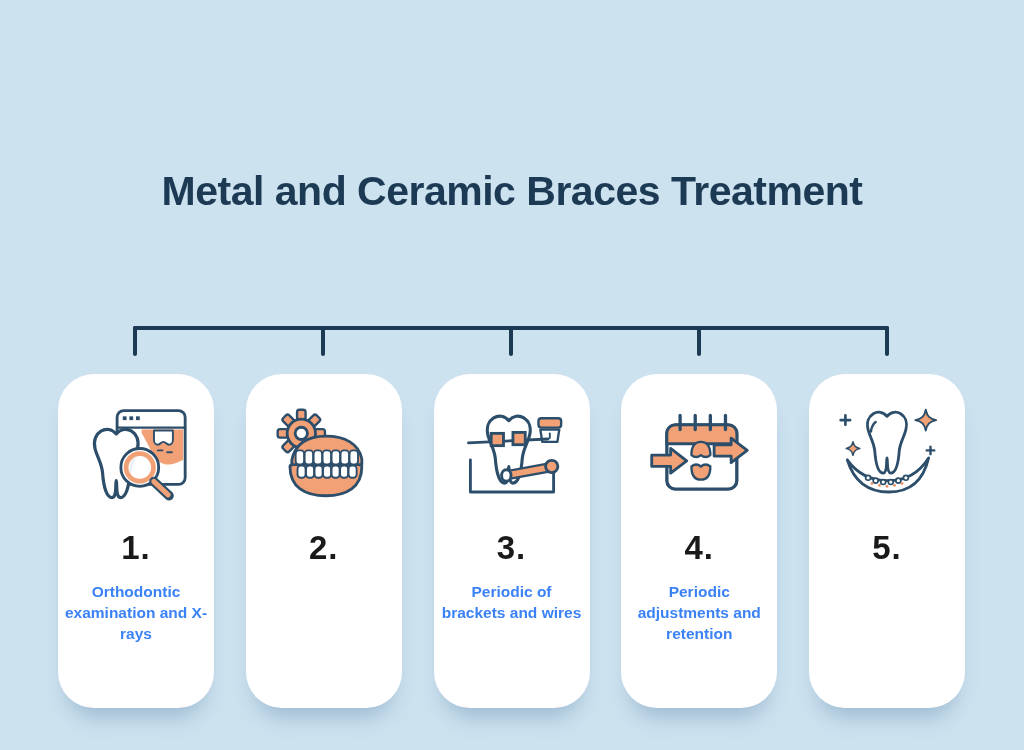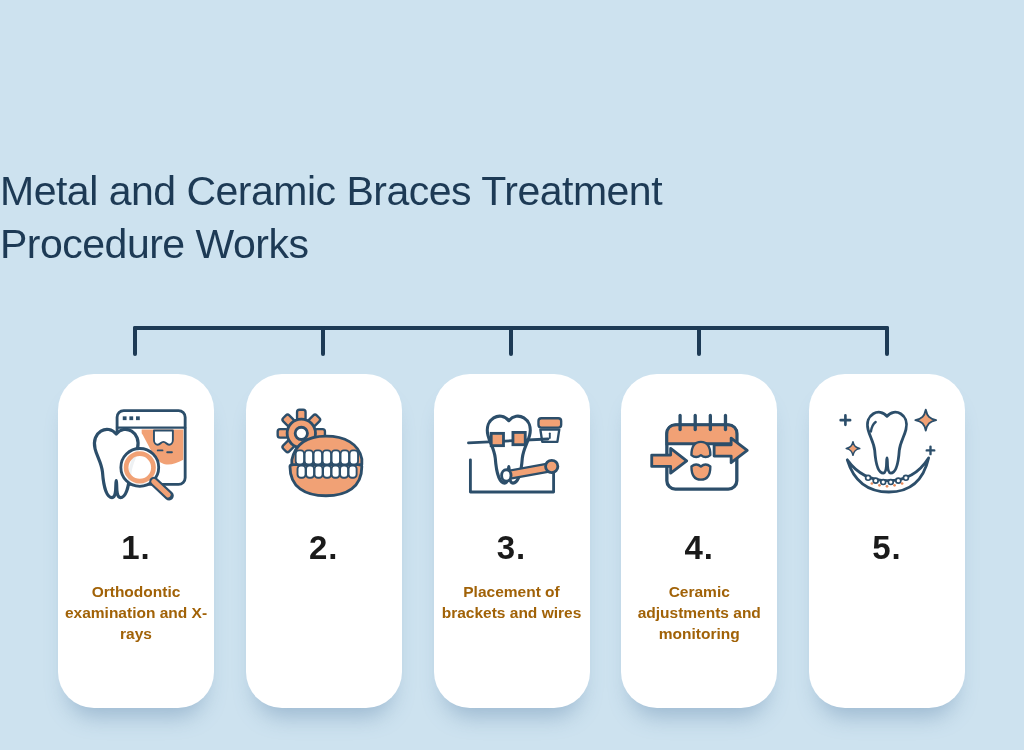--- a/index.html
+++ b/index.html
@@ -3,21 +3,21 @@
 <meta charset="utf-8">
 <style>
   html,body{margin:0;padding:0;}
   body{
     width:1024px;height:750px;position:relative;overflow:hidden;
     background:#cde2ef;
     font-family:"Liberation Sans", sans-serif;
   }
   .title{
     position:absolute;top:121px;left:0;right:0;
-    text-align:left;color:#1d3a55;font-weight:400;
+    text-align:center;color:#1d3a55;font-weight:700;
     font-size:41px;line-height:53px;letter-spacing:-0.5px;margin-top:44px;
   }
   .title span{display:block;}
   
   .connector-line{
     position:absolute;left:133px;top:326px;width:756px;height:4px;
     background:#1d3a55;border-radius:2px;
   }
   .tick{
     position:absolute;top:326px;width:4px;height:30px;
@@ -31,30 +31,29 @@
   }
   .card{
     width:156px;height:334px;background:#ffffff;border-radius:36px;
     box-shadow:0 18px 22px -10px rgba(80,120,160,0.40);
     display:flex;flex-direction:column;align-items:center;
   }
   .icon-wrap{margin-top:28px;height:110px;display:flex;align-items:center;justify-content:center;}
   .step-number{margin-top:18px;font-size:33px;font-weight:700;color:#1a1a1a;letter-spacing:1px;line-height:36px;}
   .step-label{
     margin-top:15px;width:146px;text-align:center;
-    font-size:15.5px;font-weight:700;color:#a16207;line-height:21px;
+    font-size:15.5px;font-weight:700;color:#3b82f6;line-height:21px;
   }
   svg .ln{stroke:#2c4e6a;stroke-linejoin:round;stroke-linecap:round;fill:none;}
 </style>
 </head>
 <body>
 
 <h1 class="title">
   <span>Metal and Ceramic Braces Treatment</span>
-  <span>Procedure Works</span>
 </h1>
 
 <div class="connector-line"></div>
 <div class="tick t1"></div>
 <div class="tick t2"></div>
 <div class="tick t3"></div>
 <div class="tick t4"></div>
 <div class="tick t5"></div>
 
 <div class="cards">
@@ -139,40 +138,40 @@
         <line class="ln" x1="14" y1="40" x2="98" y2="36" stroke-width="3"></line>
         <rect x="38" y="30" width="13" height="13" fill="#f1a175" stroke="#2c4e6a" stroke-width="3"></rect>
         <rect x="61" y="29" width="13" height="13" fill="#f1a175" stroke="#2c4e6a" stroke-width="3"></rect>
         <line x1="56" y1="74" x2="100" y2="66" stroke="#2c4e6a" stroke-width="11" stroke-linecap="round"></line>
         <line x1="56" y1="74" x2="100" y2="66" stroke="#f1a175" stroke-width="6" stroke-linecap="round"></line>
         <circle cx="102" cy="65" r="6.5" fill="#f1a175" stroke="#2c4e6a" stroke-width="3"></circle>
         <ellipse cx="54" cy="74.5" rx="5" ry="6" fill="#fff" stroke="#2c4e6a" stroke-width="3"></ellipse>
       </svg>
     </div>
     <div class="step-number">3.</div>
-    <div class="step-label">Placement of brackets and wires</div>
+    <div class="step-label">Periodic of brackets and wires</div>
   </div>
 
   <div class="card">
     <div class="icon-wrap">
       <svg width="118" height="104" viewBox="0 0 120 110">
         <rect x="26" y="21" width="74" height="68" rx="9" fill="#fff" stroke="#2c4e6a" stroke-width="3.5"></rect>
         <path d="M26,41 V31 C26,25 30,21 36,21 H90 C96,21 100,25 100,31 V41 Z" fill="#f1a175" stroke="#2c4e6a" stroke-width="3"></path>
         <line class="ln" x1="40" y1="11" x2="40" y2="26" stroke-width="3.5"></line>
         <line class="ln" x1="56" y1="11" x2="56" y2="26" stroke-width="3.5"></line>
         <line class="ln" x1="72" y1="11" x2="72" y2="26" stroke-width="3.5"></line>
         <line class="ln" x1="88" y1="11" x2="88" y2="26" stroke-width="3.5"></line>
         <path d="M52,53 q0,-14 10,-14 q10,0 10,14 q-5,4 -10,0 q-5,4 -10,0 z" fill="#f1a175" stroke="#2c4e6a" stroke-width="2.5" stroke-linejoin="round"></path>
         <path d="M52,65 q0,14 10,14 q10,0 10,-14 q-5,-4 -10,0 q-5,-4 -10,0 z" fill="#f1a175" stroke="#2c4e6a" stroke-width="2.5" stroke-linejoin="round"></path>
         <path d="M10,53 h20 v-7 l17,13 l-17,13 v-7 h-20 z" fill="#f1a175" stroke="#2c4e6a" stroke-width="3" stroke-linejoin="round"></path>
         <path d="M76,42 h18 v-7 l17,13 l-17,13 v-7 h-18 z" fill="#f1a175" stroke="#2c4e6a" stroke-width="3" stroke-linejoin="round"></path>
       </svg>
     </div>
     <div class="step-number">4.</div>
-    <div class="step-label">Ceramic adjustments and monitoring</div>
+    <div class="step-label">Periodic adjustments and retention</div>
   </div>
 
   <div class="card">
     <div class="icon-wrap">
       <svg width="118" height="104" viewBox="0 0 120 110">
         <g transform="translate(34,6)">
           <path d="M6,20 C2,4 18,-4 26,6 C34,-4 50,4 46,20 C44,28 40,33 39,42 C38,56 35,66 30,66 C25,66 27,50 26,50 C25,50 27,66 22,66 C17,66 14,56 13,42 C12,33 8,28 6,20 Z" fill="#fff" stroke="#2c4e6a" stroke-width="3" stroke-linejoin="round"></path>
           <path class="ln" d="M14,12 q-4,3 -5,10" stroke-width="2.5"></path>
         </g>
         <path d="M18,58 C26,84 44,92 62,92 C82,92 98,82 104,56 C94,72 80,80 61,80 C42,80 28,72 18,58 Z" fill="#fff" stroke="#2c4e6a" stroke-width="3" stroke-linejoin="round"></path>

